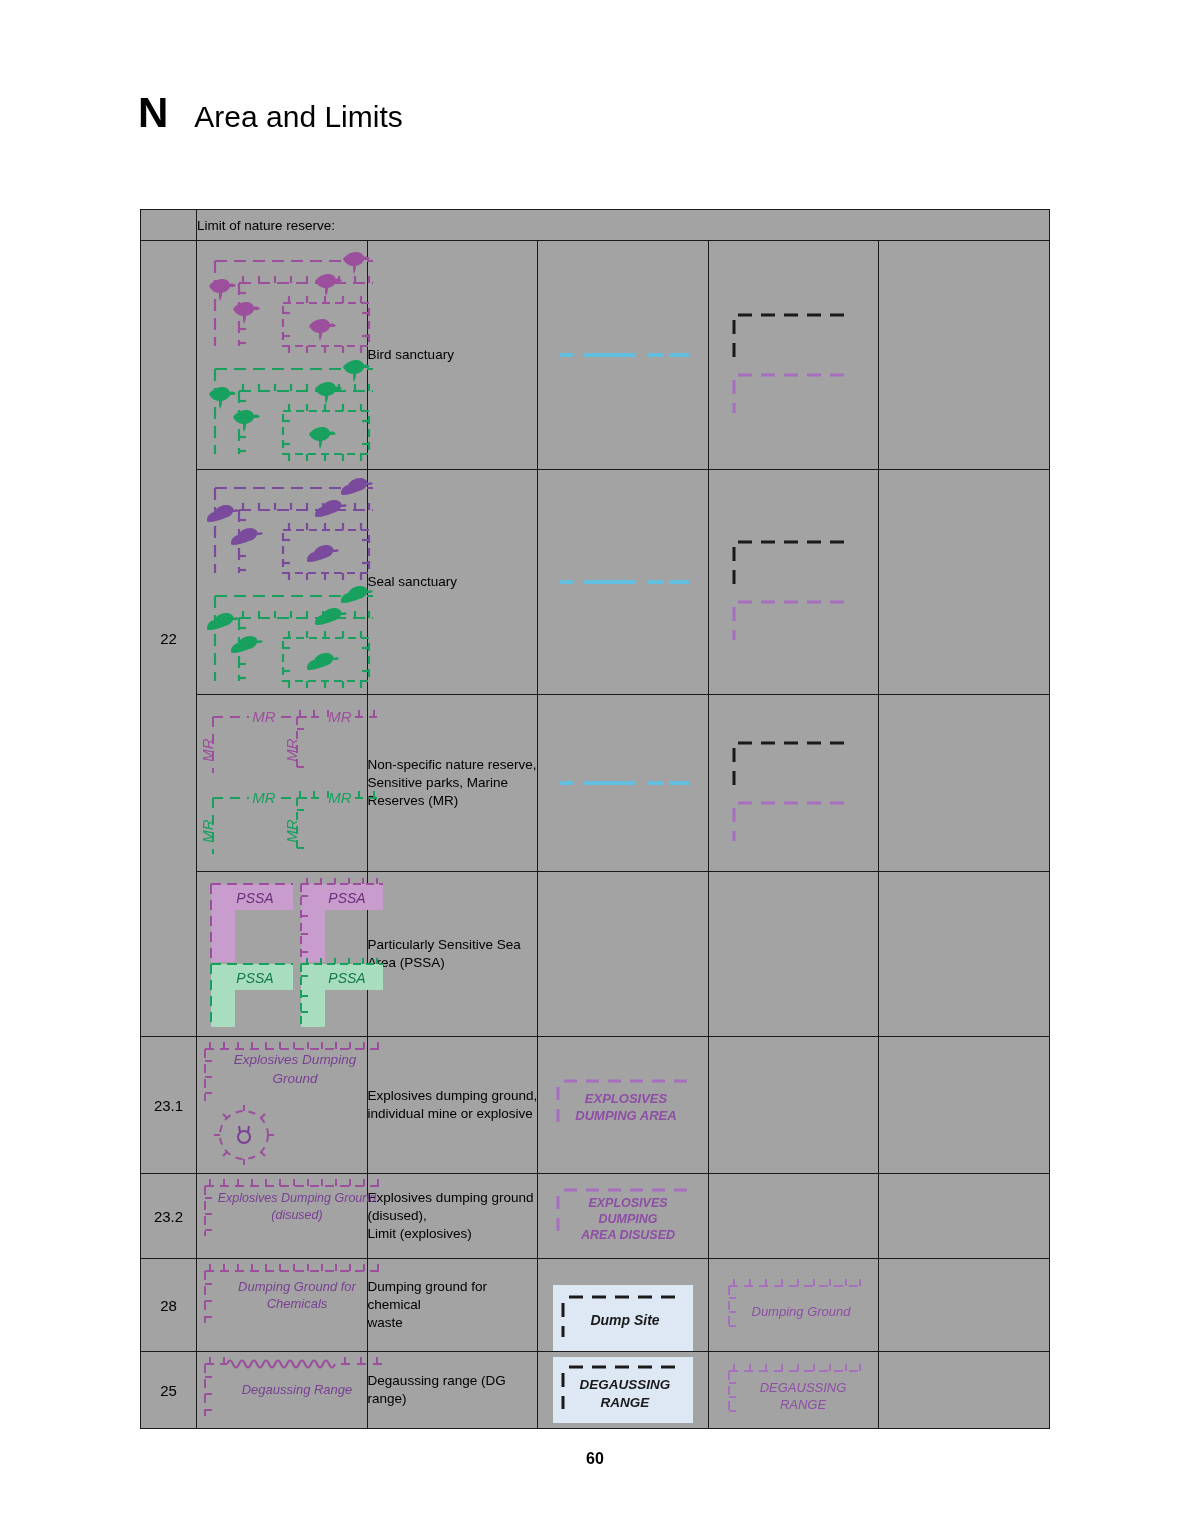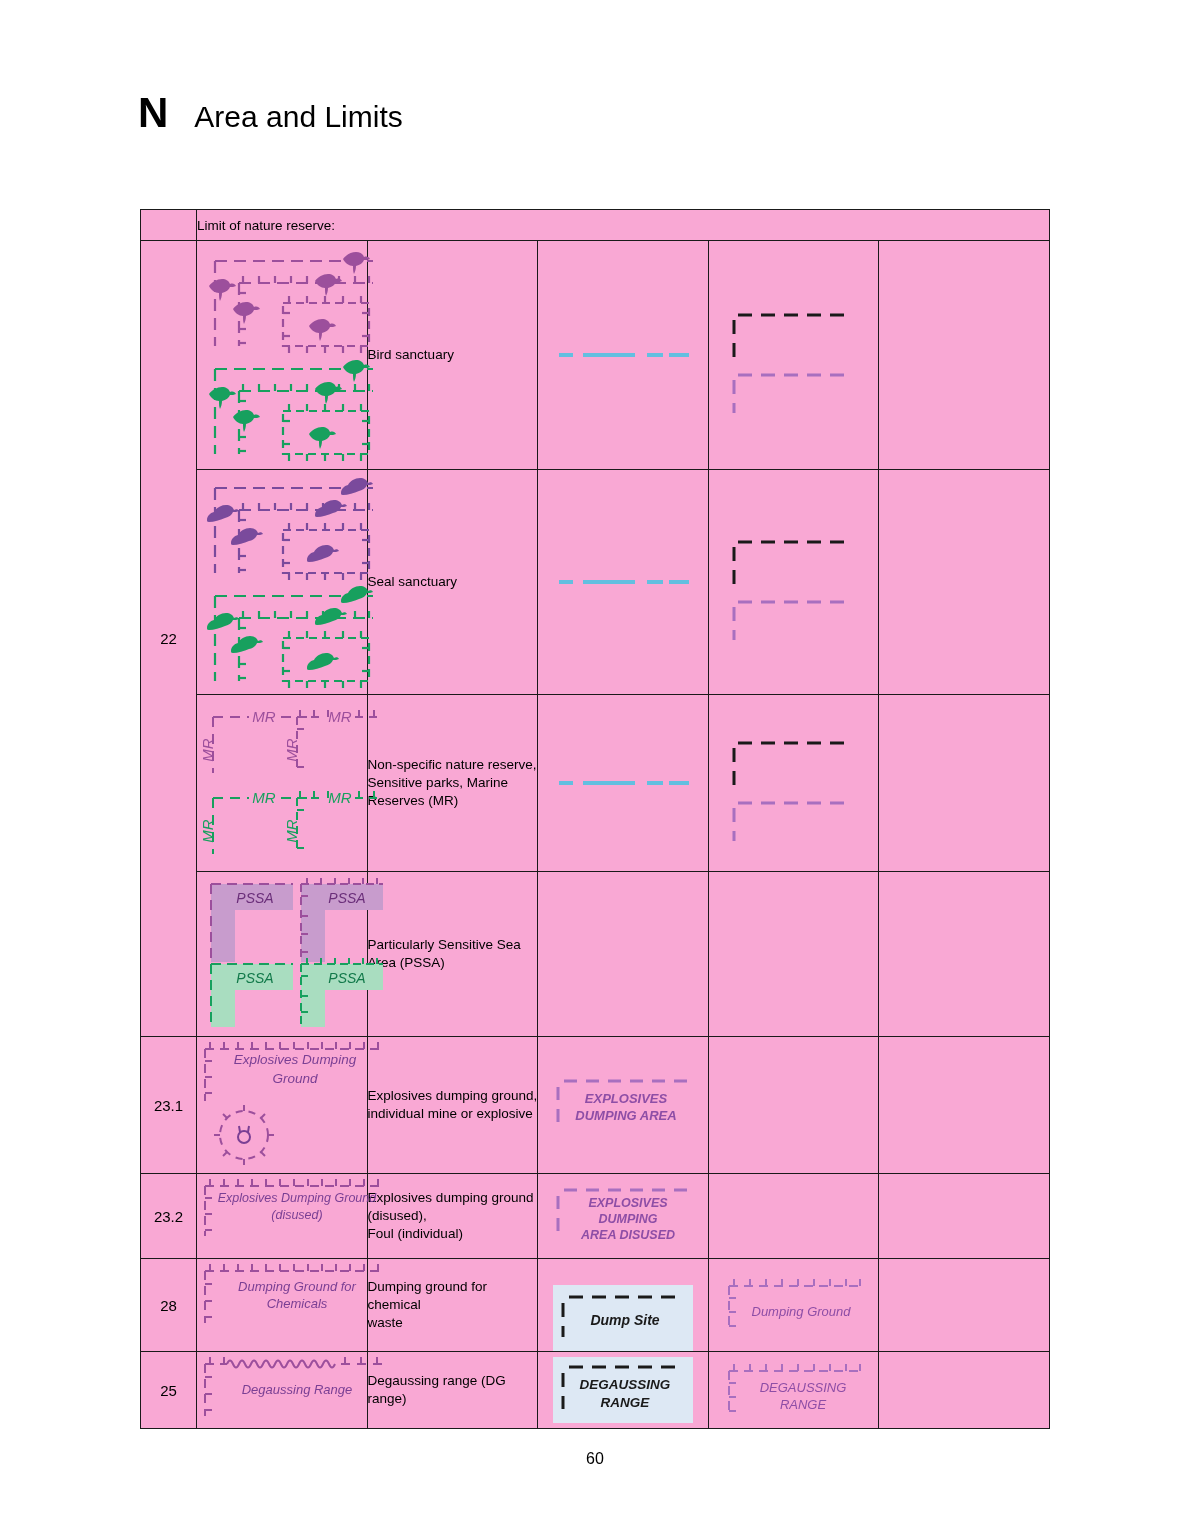--- a/index.html
+++ b/index.html
@@ -20,40 +20,40 @@
   table.symtab{
     position:absolute;left:140px;top:209px;
     width:910px;
     border-collapse:collapse;
     table-layout:fixed;
   }
   table.symtab td{
     border:1px solid #1a1a1a;
     vertical-align:middle;
     padding:0;
-    background:#f9a8d4;
+    background:#a3a3a3;
   }
   .c-num{width:55px;text-align:center;font-size:15px;margin-top:20px;}
   .c-sym{width:197px;}
   .c-desc{width:213px;font-size:13.5px;line-height:1.35;padding:6px 12px;}
   .c-ecdis{width:148px;font-weight:bold;}
   .c-ecdis2{width:152px;}
   .c-last{width:145px;}
 
   .hdr-row td{height:30px;}
   .hdr-label{font-size:13.5px;padding:6px 0 6px 18px;text-align:left;}
 
   
   .cell-canvas{position:relative;width:100%;height:100%;}
   .cell-canvas > svg{display:block;margin:0 auto;}
   .tint-box{background:#dde8f4;display:inline-block;}
 
   .page-number{
     position:absolute;left:0;right:0;top:1450px;
-    text-align:center;font-size:16px;
+    text-align:center;font-size:16px;font-weight:bold;
   }
 </style>
 </head>
 <body>
 
 <div class="page-header">
   <span class="hdr-letter">N</span>
   <span class="hdr-title">Area and Limits</span>
 </div>
 
@@ -621,21 +621,21 @@
           </g>
           <text x="100" y="28" font-family="'Liberation Sans',sans-serif" font-size="12.5" font-style="italic" fill="#7a3f94" text-anchor="middle">Explosives Dumping Ground</text>
           <text x="100" y="45" font-family="'Liberation Sans',sans-serif" font-size="12.5" font-style="italic" fill="#7a3f94" text-anchor="middle">(disused)</text>
         </svg>
       </div>
     </td>
 
     <td class="c-desc">
       <div>Explosives dumping ground</div>
       <div>(disused),</div>
-      <div>Foul (individual)</div>
+      <div>Limit (explosives)</div>
     </td>
 
     <td class="c-ecdis">
       <div class="cell-canvas" style="padding:6px 0;">
         <svg width="145" height="72" viewBox="0 0 145 72">
           <g stroke="#a86fbf" stroke-width="3" fill="none">
             <path d="M14,10 L140,10" stroke-dasharray="13,9"></path>
             <path d="M8,16 L8,58" stroke-dasharray="13,9"></path>
           </g>
           <text x="78" y="27" font-family="'Liberation Sans',sans-serif" font-size="12.5" font-style="italic" fill="#8e4ea6" text-anchor="middle">EXPLOSIVES</text>

